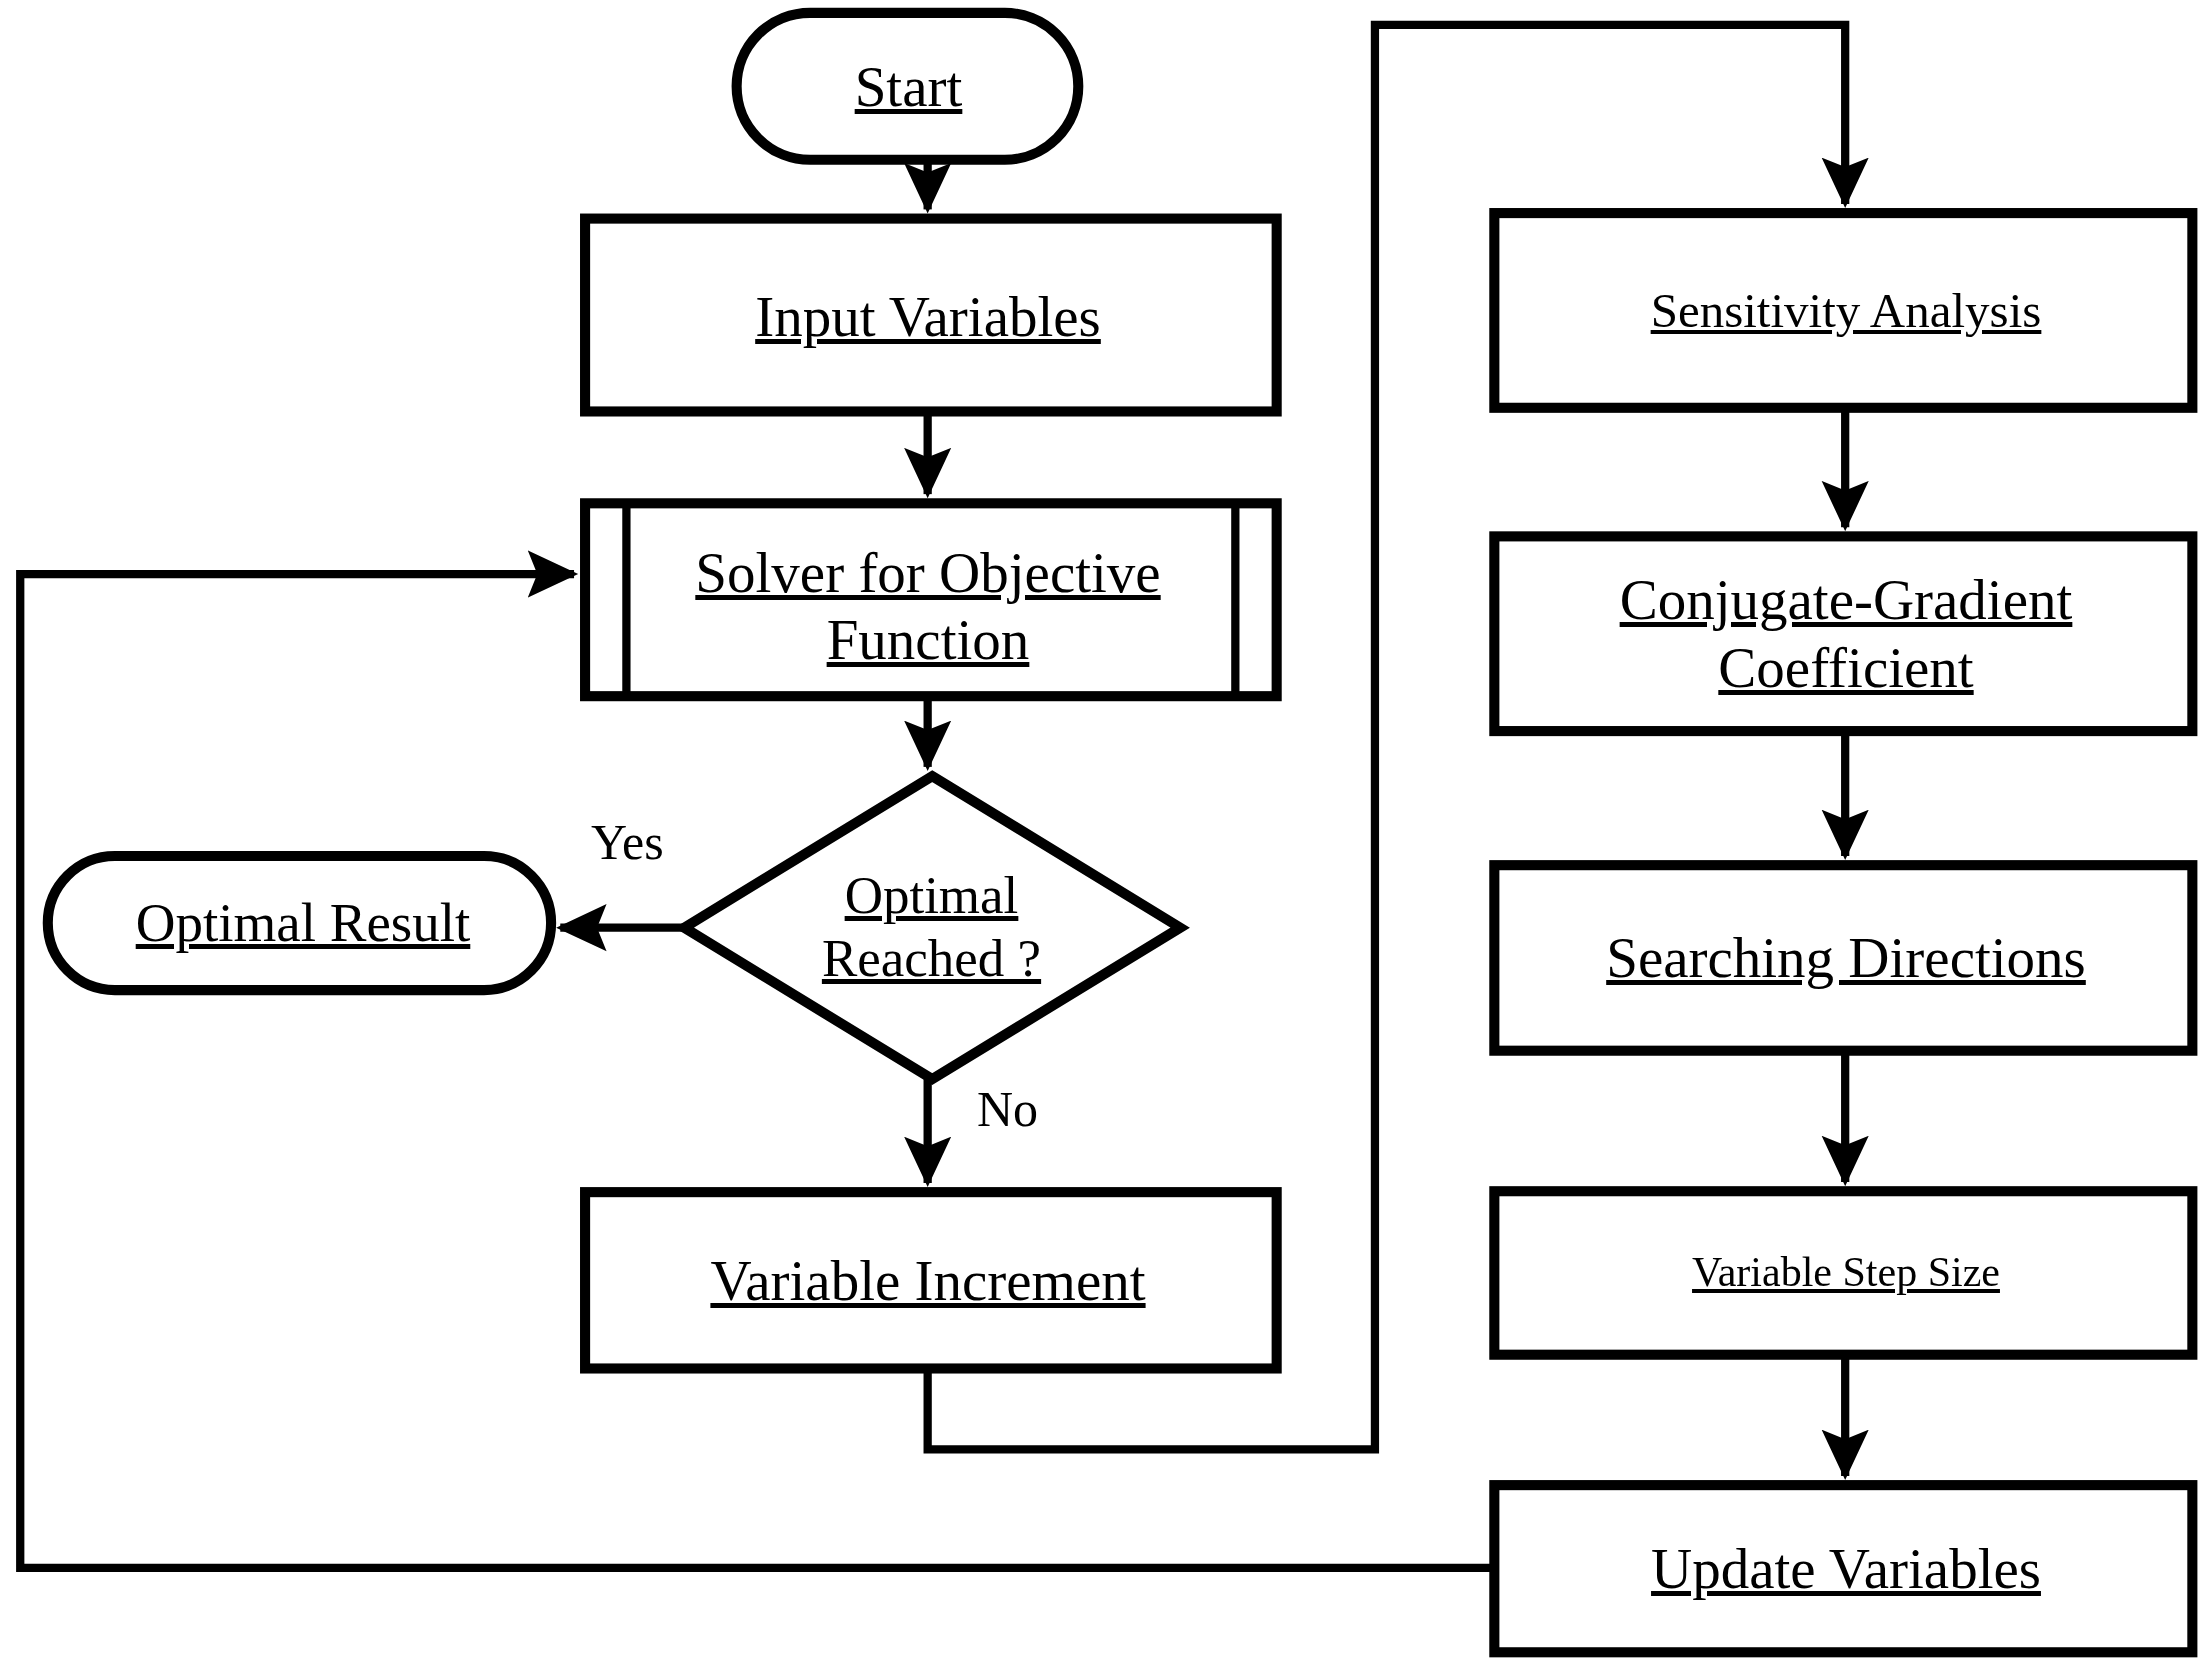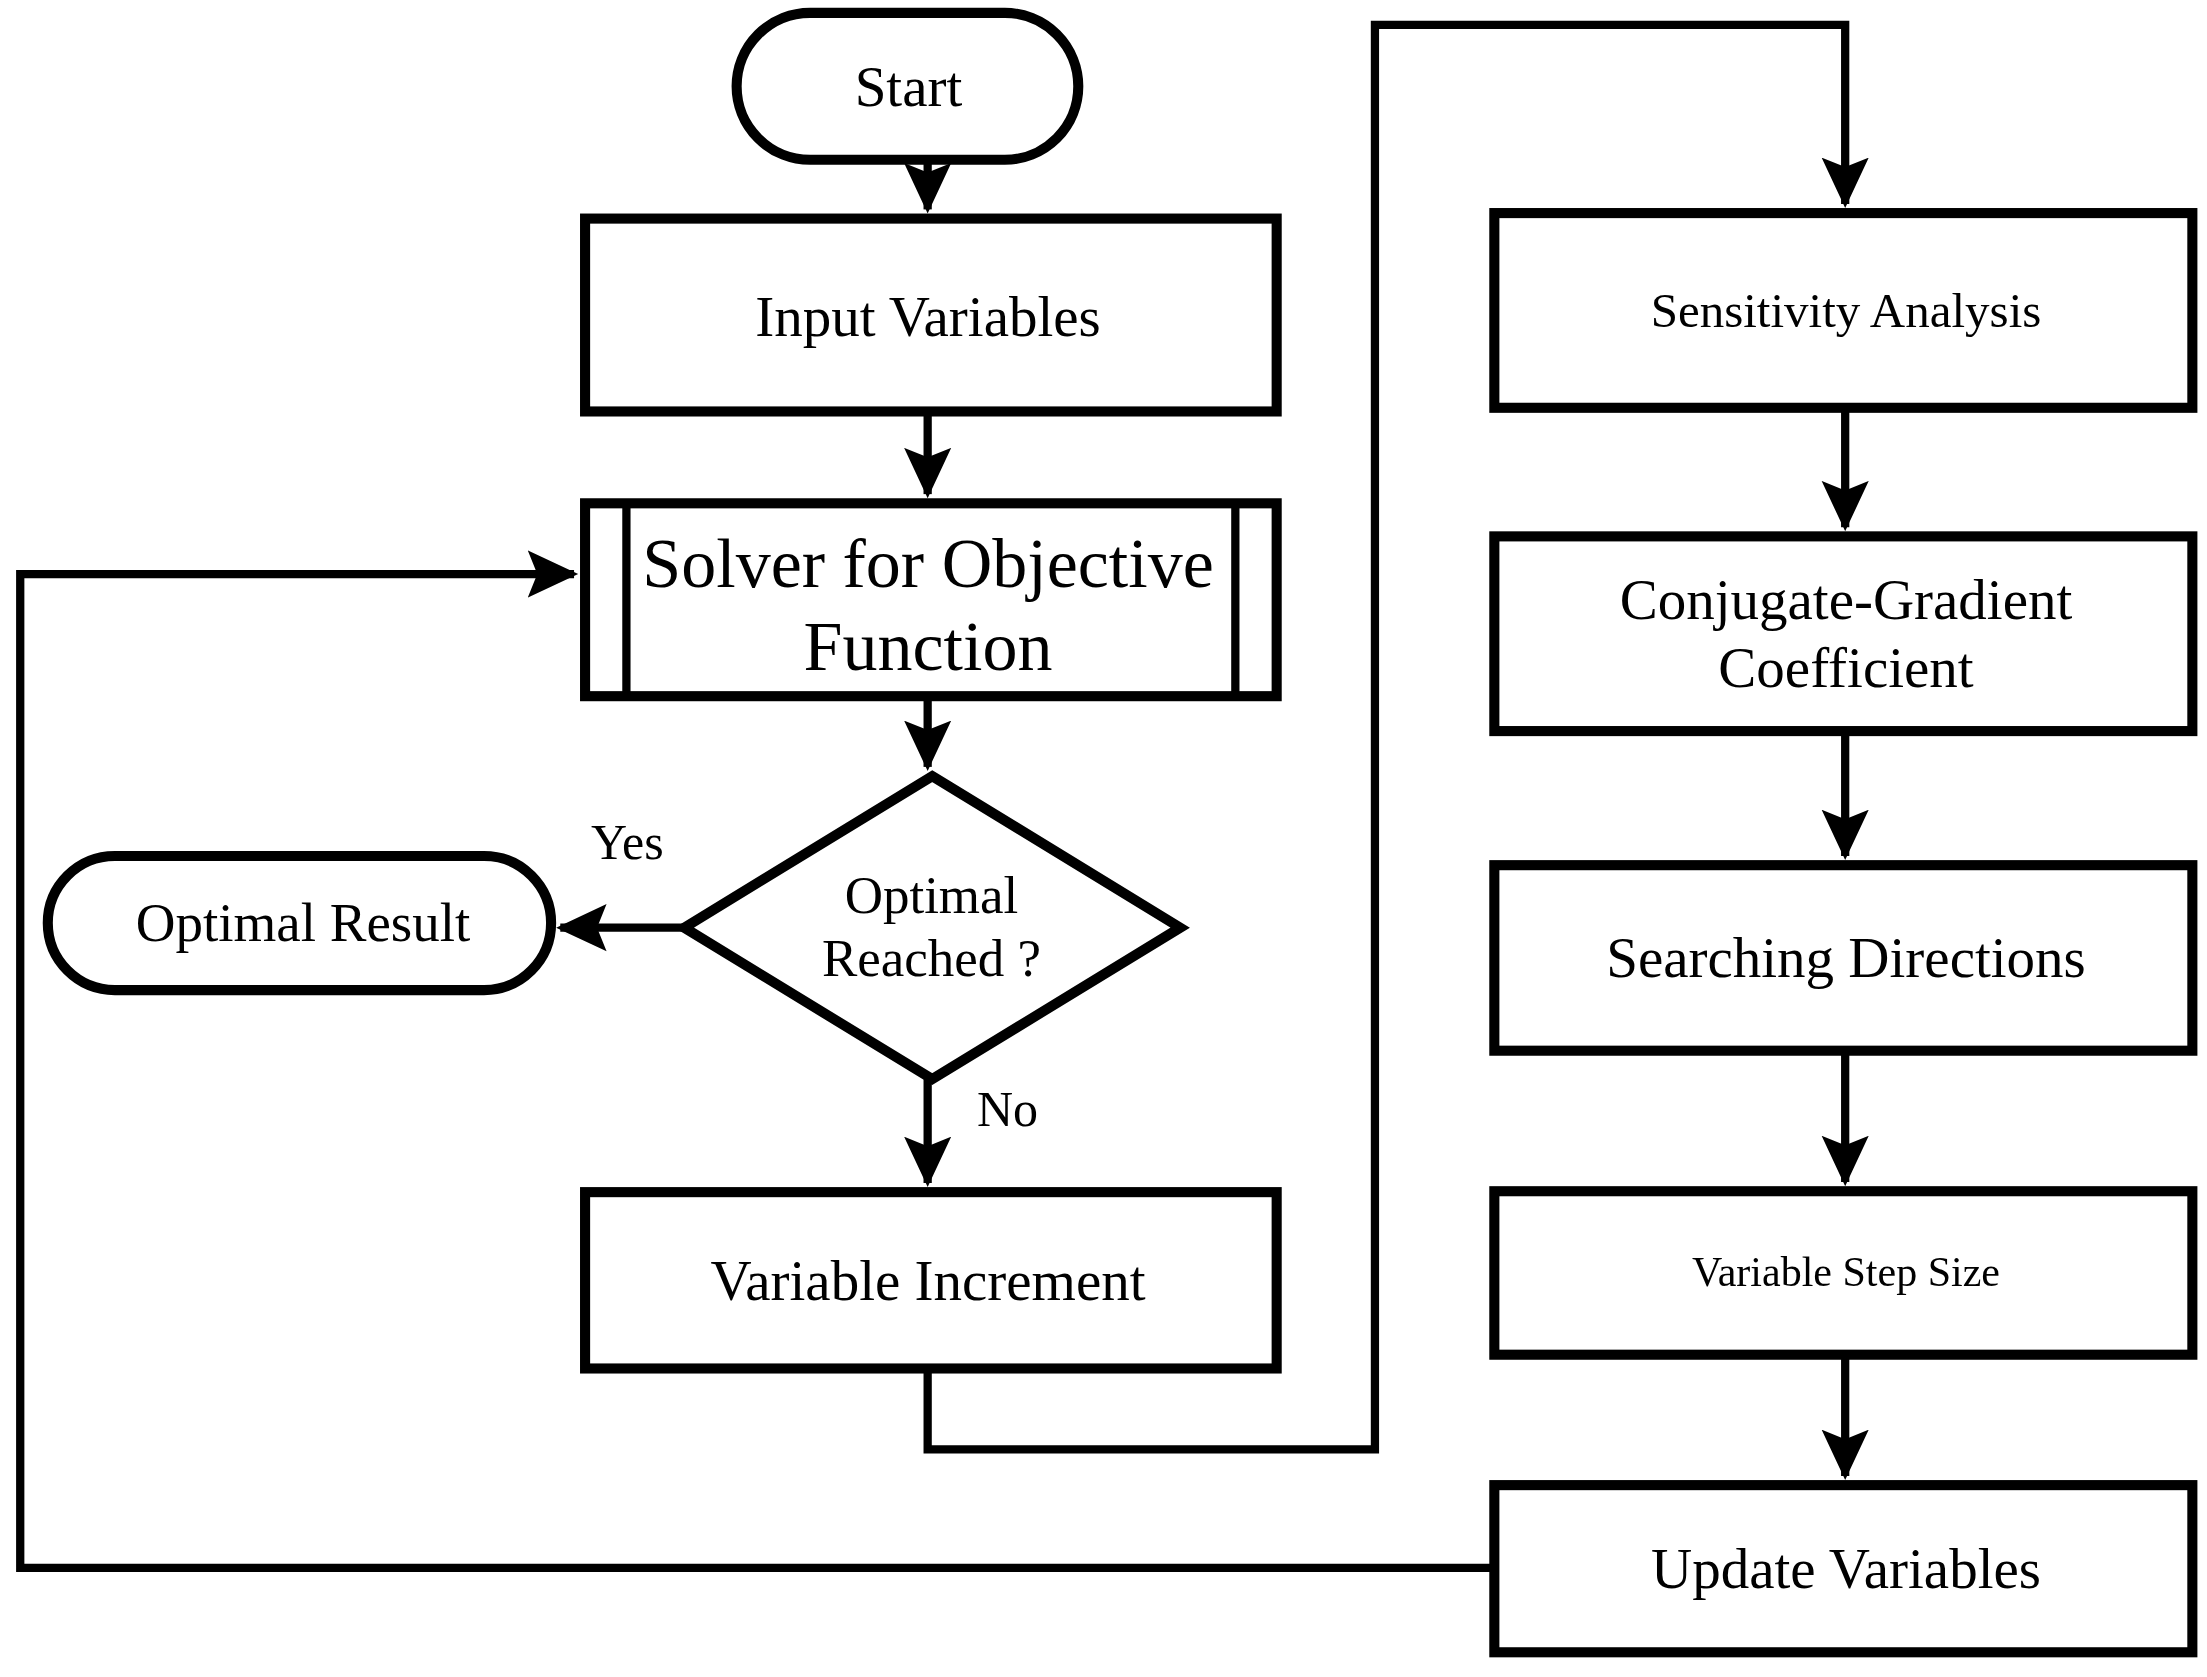--- a/index.html
+++ b/index.html
@@ -28,32 +28,33 @@
     position: absolute;
     display: flex;
     align-items: center;
     justify-content: center;
     text-align: center;
     color: #000000;
     line-height: 1.18;
     pointer-events: none;
     white-space: pre-line;
     font-family: "Liberation Serif", "DejaVu Serif", serif;
+    text-decoration: underline;
   }
   .edge-label {
     position: absolute;
     color: #000000;
     font-size: 50px;
     font-family: "Liberation Serif", "DejaVu Serif", serif;
     line-height: 1;
     margin-left: 28px;
   }
   .lbl-start        { left: 725px;  top: 13px;   width: 367px; height: 147px; font-size: 57px; }
   .lbl-input        { left: 588px;  top: 220px;  width: 680px; height: 193px; font-size: 57px; }
-  .lbl-solver       { left: 634px;  top: 514px;  width: 588px; height: 184px; font-size: 70px; }
+  .lbl-solver       { left: 634px;  top: 514px;  width: 588px; height: 184px; font-size: 57px; }
   .lbl-decision     { left: 748px;  top: 826px;  width: 367px; height: 202px; font-size: 53px; }
   .lbl-optimal      { left: 55px;   top: 859px;  width: 496px; height: 129px; font-size: 55px; }
   .lbl-varinc       { left: 588px;  top: 1194px; width: 680px; height: 174px; font-size: 57px; }
   .lbl-sens         { left: 1506px; top: 213px;  width: 680px; height: 195px; font-size: 49px; }
   .lbl-conj         { left: 1506px; top: 536px;  width: 680px; height: 195px; font-size: 57px; }
   .lbl-search       { left: 1506px; top: 865px;  width: 680px; height: 185px; font-size: 57px; }
   .lbl-step         { left: 1506px; top: 1191px; width: 680px; height: 163px; font-size: 42px; }
   .lbl-update       { left: 1506px; top: 1485px; width: 680px; height: 167px; font-size: 57px; }
   .lbl-yes          { left: 563px;  top: 817px; }
   .lbl-no           { left: 949px; top: 1084px; }

